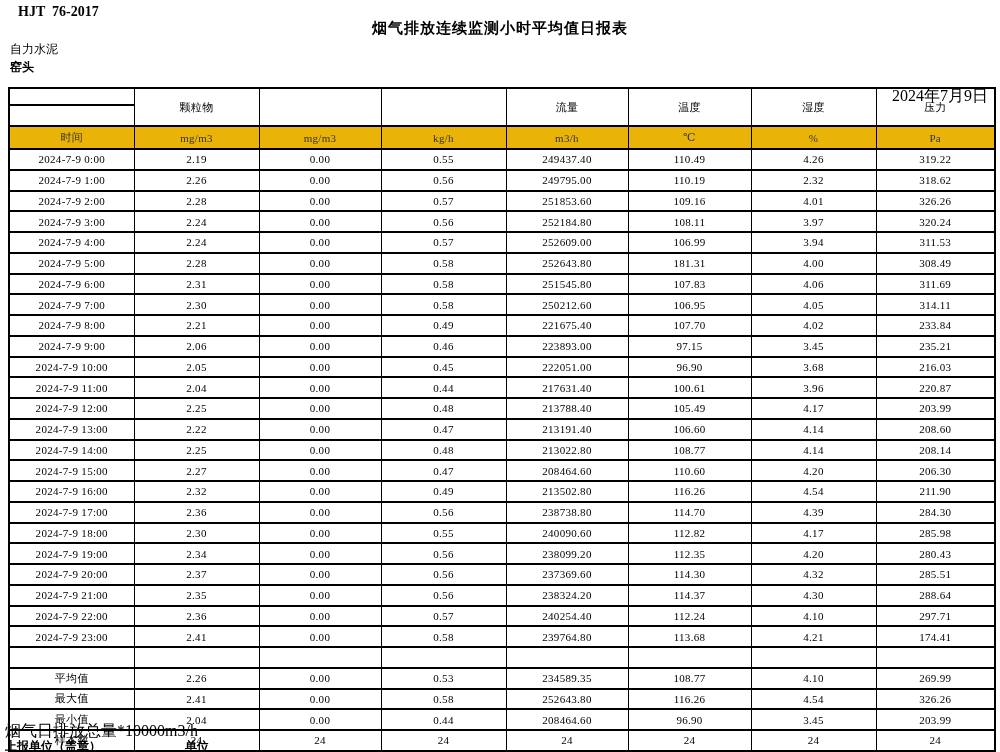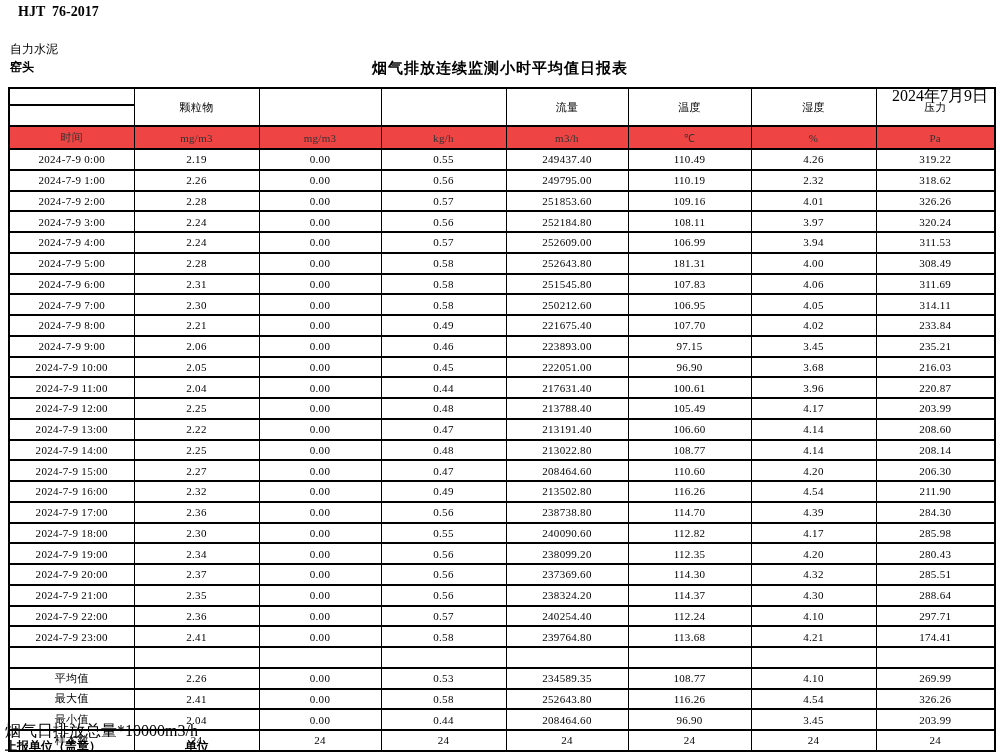--- a/index.html
+++ b/index.html
@@ -2,40 +2,40 @@
 <html><head>
 <meta charset="utf-8">
 <style>
   html,body{margin:0;padding:0;}
   body{
     width:1000px;height:752px;background:#ffffff;color:#000;
     font-family:"Liberation Serif","DejaVu Serif",serif;
     position:relative;overflow:hidden;
   }
   .std{position:absolute;left:10px;top:4px;font-weight:bold;font-size:14px;white-space:pre;margin-left:8px;}
-  .title{position:absolute;left:0;right:0;top:19px;text-align:center;font-weight:bold;font-size:15px;letter-spacing:1px;margin-top:40px;}
+  .title{position:absolute;left:0;right:0;top:19px;text-align:center;font-weight:bold;font-size:15px;letter-spacing:1px;}
   .company{position:absolute;left:10px;top:41px;font-weight:normal;font-size:12px;}
   .location{position:absolute;left:10px;top:59px;font-weight:bold;font-size:12px;text-align:center;}
   .date{position:absolute;right:12px;top:86px;font-size:16px;}
   table.report{
     position:absolute;left:8px;top:87px;width:986px;
     border-collapse:collapse;table-layout:fixed;
     border:2px solid #000;
   }
   table.report td{
     border:1px solid #000;
     border-top-width:2px;border-bottom-width:2px;
     text-align:center;vertical-align:middle;
     font-size:11px;padding:0;overflow:hidden;white-space:nowrap;
     letter-spacing:0.3px;
   }
   td.c1top{height:15px;}
   td.c1bot{height:19px;}
   td.ghead{font-size:12px;}
-  td.unit{background:#ef4444;color:#333;height:21px;font-family:Liberation Serif, serif;}
+  td.unit{background:#eab308;color:#333;height:21px;}
   tbody td{height:18.75px;}
   .footnote{position:absolute;left:5px;top:721px;font-weight:normal;font-size:16px;}
   .footlabel{position:absolute;left:5px;top:738px;font-weight:bold;font-size:12px;}
   .unitlabel{position:absolute;left:185px;top:738px;font-weight:bold;font-size:12px;}
 </style>
 </head>
 <body>
 
 <div class="std">HJT  76-2017</div>
 <div class="title">烟气排放连续监测小时平均值日报表</div>

